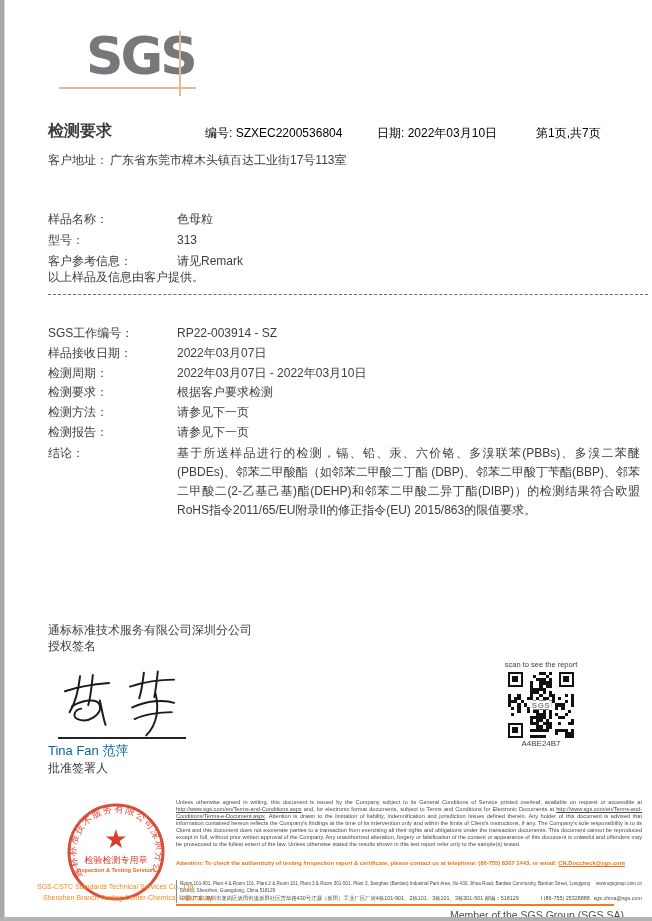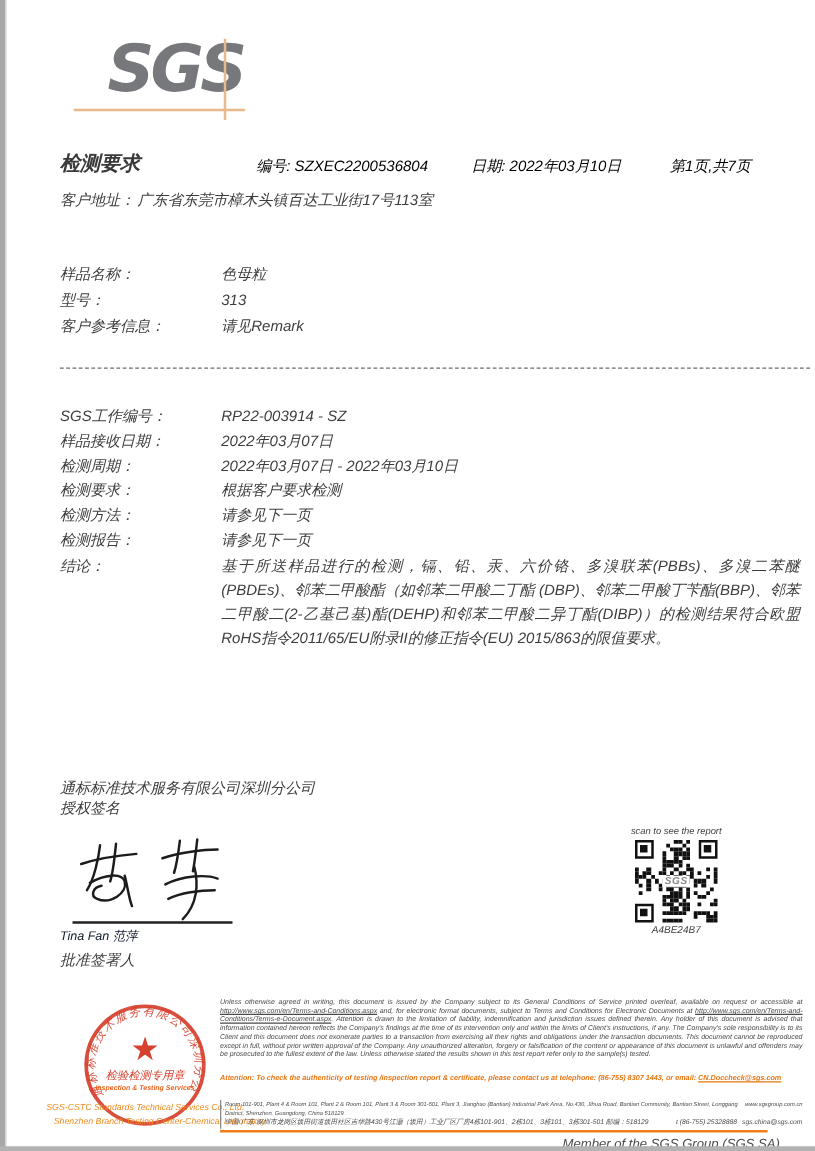--- a/index.html
+++ b/index.html
@@ -1,17 +1,17 @@
 <!DOCTYPE html>
 <html><head>
 <meta charset="utf-8">
 <style>
   html,body{margin:0;padding:0;background:#fff;}
   .page{position:relative;width:652px;height:921px;background:#fff;overflow:hidden;
-        font-family:"Liberation Sans","DejaVu Sans",sans-serif;color:#3f3f3f;font-style:italic;}
+        font-family:"Liberation Sans","DejaVu Sans",sans-serif;color:#3f3f3f;}
   .abs{position:absolute;}
   
   .edge-left{left:0;top:0;width:4px;height:921px;background:#a8a8a8;border-right:1px solid #d6d6d6;}
   .edge-bottom{left:0;top:917px;width:652px;height:4px;background:#b3b3b3;}
   
   .logo-text{left:86px;top:30px;font-size:52px;font-weight:bold;color:#77787b;letter-spacing:-3px;
              font-family:"DejaVu Sans","Liberation Sans",sans-serif;line-height:1;}
   .logo-hline{left:59px;top:87px;width:137px;height:2px;background:#e8b98c;}
   .logo-vline{left:179px;top:31px;width:2px;height:65px;background:#e8b98c;}
   
@@ -32,21 +32,21 @@
   .job-block{left:48px;top:324px;width:592px;}
   .job-block .row{line-height:19.8px;margin-bottom:0;align-items:center;}
   .job-block .lbl{width:129px;}
   .concl-row{display:flex;font-size:12px;color:#3d3d3d;margin-top:1px;}
   .concl-row .lbl{width:129px;flex:none;line-height:19px;}
   .concl-text{width:463px;line-height:19px;text-align:justify;}
   
   .sig-company{left:48px;top:622px;font-size:12px;color:#3d3d3d;line-height:16px;}
   .sig-svg{left:58px;top:668px;}
   .sig-line{left:58px;top:737px;width:128px;height:2px;background:#222;}
-  .sig-name{left:48px;top:742px;font-size:10px;color:#0f172a;}
+  .sig-name{left:48px;top:742px;font-size:13px;color:#0369a1;}
   .sig-role{left:48px;top:760px;font-size:12px;color:#3d3d3d;}
   
   .qr-wrap{left:498px;top:660px;width:86px;text-align:center;}
   .qr-caption{font-size:7.5px;color:#3f3f3f;}
   .qr-box{position:relative;width:66px;height:66px;margin:3px auto 0;background:#fff;}
   .qr-grid{position:absolute;inset:0;display:grid;grid-template-columns:repeat(21,1fr);grid-template-rows:repeat(21,1fr);}
   .qr-grid div.on{background:#111;}
   .finder{position:absolute;width:15px;height:15px;border:2.5px solid #111;box-sizing:border-box;background:#fff;}
   .finder::after{content:"";position:absolute;left:2px;top:2px;width:6px;height:6px;background:#111;}
   .f-tl{left:0;top:0;} .f-tr{right:0;top:0;} .f-bl{left:0;bottom:0;}
@@ -100,20 +100,21 @@
     </div>
     <div class="row">
       <span class="lbl">型号：</span>
       <span>313</span>
     </div>
     <div class="row">
       <span class="lbl">客户参考信息：</span>
       <span>请见Remark</span>
     </div>
   </div>
+  <div class="abs provide-note">以上样品及信息由客户提供。</div>
   <div class="abs dash-line"></div>
 
   <div class="abs job-block">
     <div class="row">
       <span class="lbl">SGS工作编号：</span>
       <span>RP22-003914 - SZ</span>
     </div>
     <div class="row">
       <span class="lbl">样品接收日期：</span>
       <span>2022年03月07日</span>

